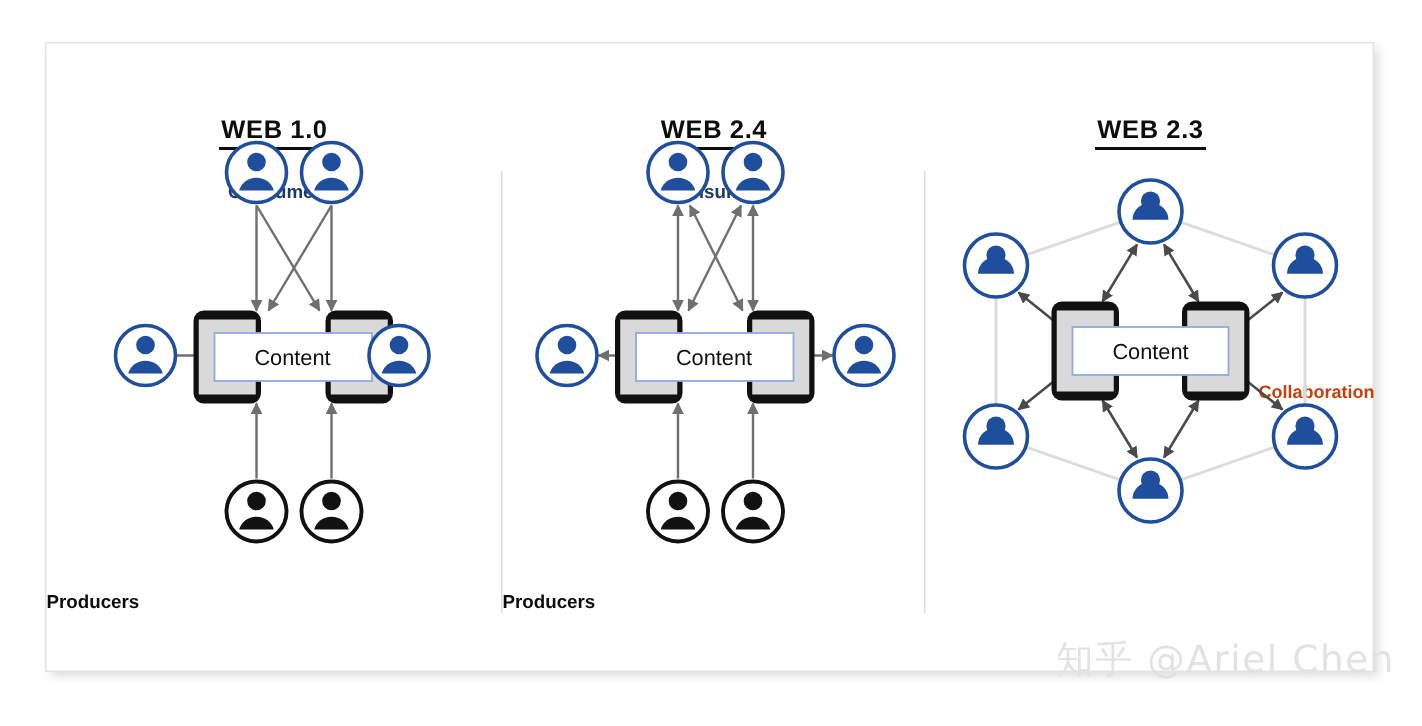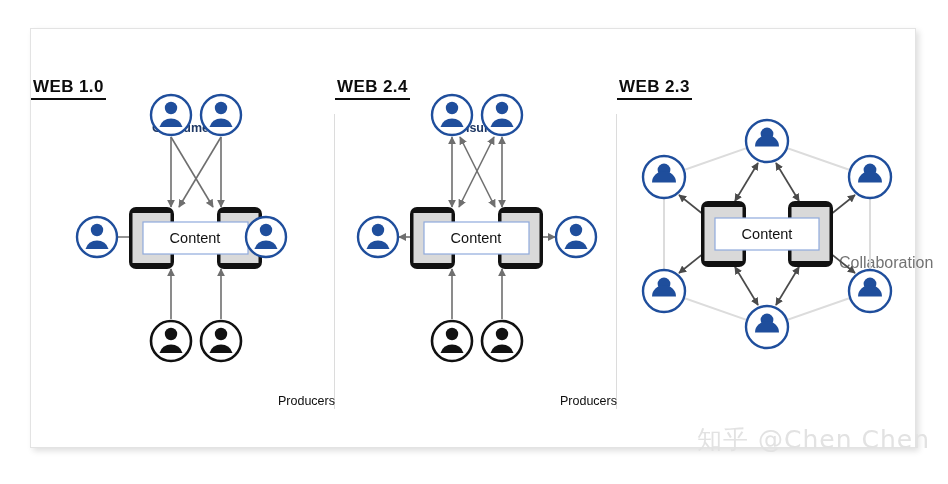--- a/index.html
+++ b/index.html
@@ -19,36 +19,36 @@
   #panel1{left:0px;   width:304px;}
   #panel2{left:304px; width:282px;}
   #panel3{left:586px; width:300px;}
 
   .divider{position:absolute; top:85px; width:1px; height:295px; background:#dcdcdc;}
   #div1{left:303px;}
   #div2{left:585px;}
 
   .title{
     position:absolute; top:48px; left:0; width:100%;
-    font-size:17px; font-weight:bold; color:#0d0d0d;
+    text-align:center; font-size:17px; font-weight:bold; color:#0d0d0d;
     letter-spacing:.4px;
   }
   .title span{border-bottom:2px solid #0d0d0d; padding:0 2px 2px 2px;}
 
   .lbl-consumer{
     position:absolute; top:92px; left:0; width:100%;
     text-align:center; font-size:12.5px; font-weight:bold; color:#1f3864;
   }
   .lbl-producers{
     position:absolute; top:365px; left:0; width:100%;
-    text-align:right; font-size:12.5px; font-weight:normal; color:#0d0d0d;
+    text-align:left; font-size:12.5px; font-weight:bold; color:#0d0d0d;
   }
   .lbl-collab{
     position:absolute; top:225px; left:222px;
-    font-size:16px; font-weight:normal; color:#737373; white-space:nowrap;
+    font-size:12px; font-weight:bold; color:#c2410c; white-space:nowrap;
   }
 
   svg{position:absolute; left:0; top:0; overflow:visible;}
   .svgwrap{position:absolute; left:0; top:0; width:100%; height:100%;}
 
   .watermark{
     position:absolute; right:18px; bottom:28px;
     font-size:25px; color:#e2e2e2; letter-spacing:1px;
     font-family:"DejaVu Sans",sans-serif; white-space:nowrap;
     user-select:none;
@@ -290,13 +290,13 @@
           <path d="M138,303.5 a12,11.2 0 0 1 24,0 z" fill="#1F4E9C"></path>
         </g>
 
         <text x="150" y="210" text-anchor="middle" font-family="Liberation Sans, sans-serif" font-size="14.5" fill="#111111">Content</text>
       </svg>
     </div>
   </div>
 
 </div>
 
-<div class="watermark">知乎 @Chen Chen</div>
+<div class="watermark">知乎 @Ariel Chen</div>
 
 </body></html>

